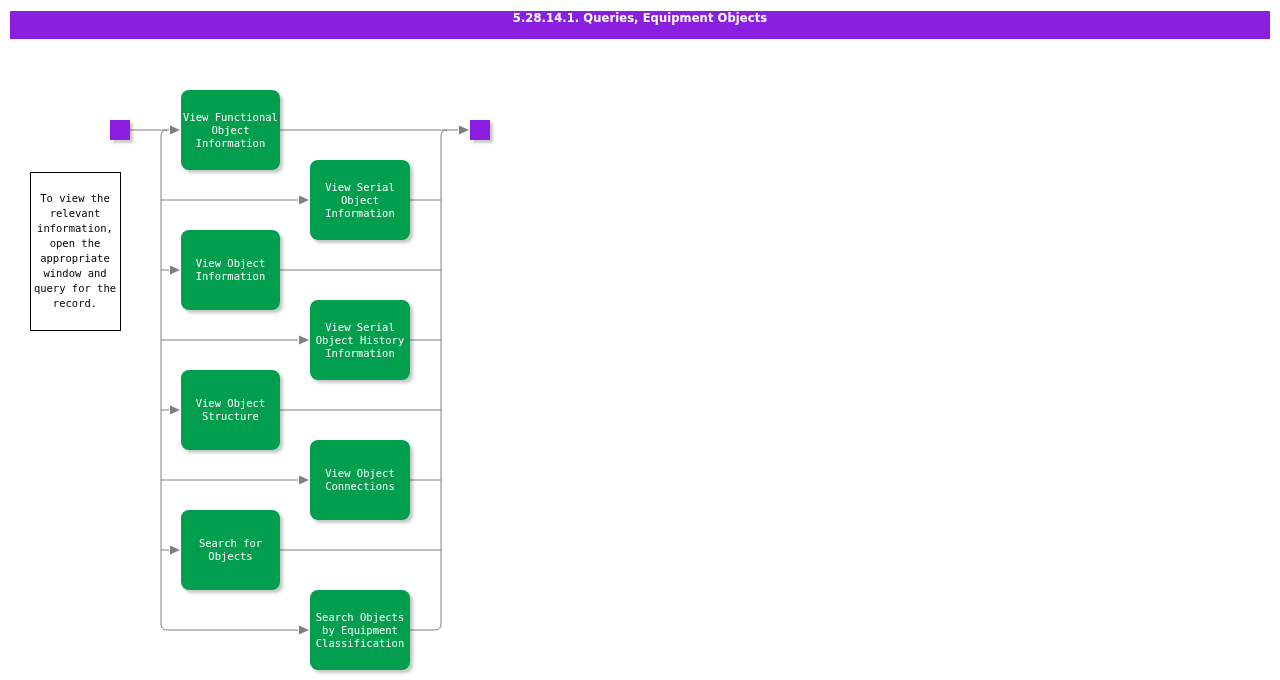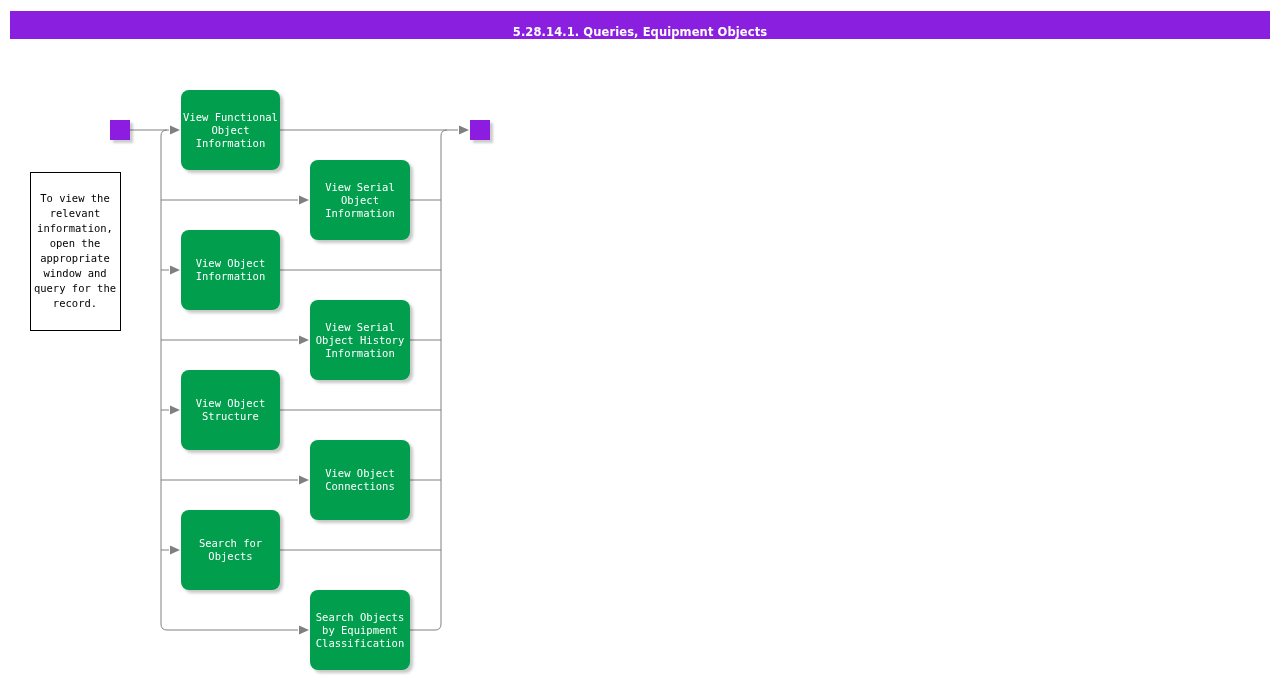--- a/index.html
+++ b/index.html
@@ -15,21 +15,21 @@
     font-family: "DejaVu Sans", sans-serif;
   }
   #titlebar {
     position: absolute;
     left: 10px;
     top: 11px;
     width: 1260px;
     height: 28px;
     background: #8b1fe0;
     display: flex;
-    align-items: flex-end;
+    align-items: flex-start;
     justify-content: center;
   }
   #titlebar-text {
     color: #ffffff;
     font-family: "DejaVu Sans", sans-serif;
     font-size: 11.5px;
     font-weight: bold;
     letter-spacing: 0.1px;
     white-space: nowrap;
   }

